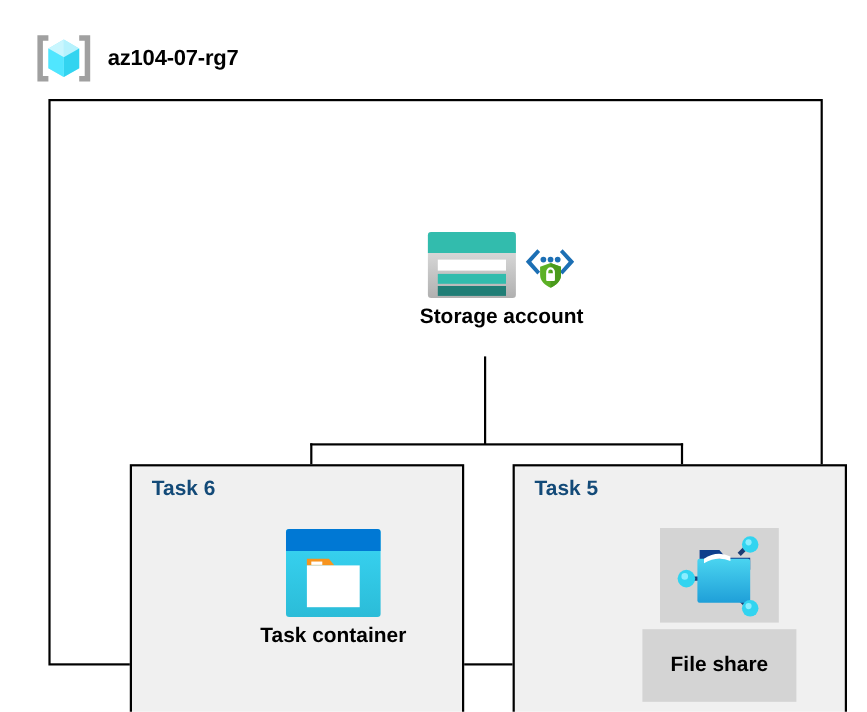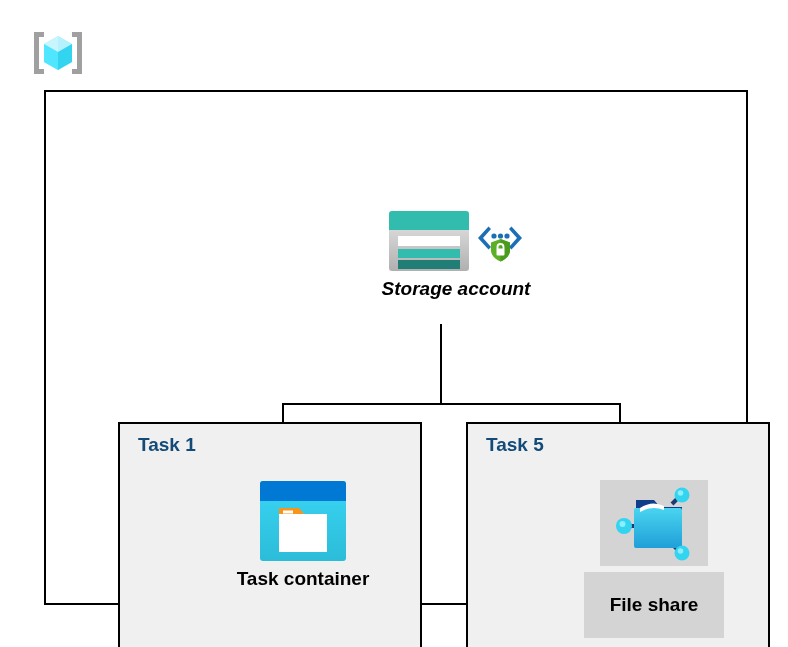--- a/index.html
+++ b/index.html
@@ -82,21 +82,21 @@
     font-weight: bold;
     color: #000000;
     white-space: nowrap;
     margin-top: 6px;
   }
   .node-caption.shaded {
     background: #d4d4d4;
     padding: 22px 26px;
   }
 
-  #node-storage { left: 285px; top: 118px; width: 250px; font-style: italic; }
+  #node-storage { left: 285px; top: 118px; width: 250px; }
   #node-storage .icon-row {
     display: flex;
     align-items: center;
     gap: 6px;
   }
   #node-blob   { left: 152px; top: 388px; width: 210px; }
   #node-fileshare { left: 508px; top: 388px; width: 200px; }
 
   .icon-plain { display: block; }
   .icon-shaded-bg {
@@ -129,20 +129,21 @@
 
       <path d="M42 4 L52 4 L52 46 L42 46 L42 41 L47 41 L47 9 L42 9 Z" fill="#a0a0a0"></path>
 
       <polygon points="28,8 42,16 42,34 28,42 14,34 14,16" fill="#9cecfb"></polygon>
       <polygon points="28,8 42,16 28,24" fill="#b6f2fd"></polygon>
       <polygon points="28,8 14,16 28,24" fill="#c9f6fe"></polygon>
       <polygon points="28,24 42,16 42,34 28,42" fill="#32d4f0"></polygon>
       <polygon points="28,24 14,16 14,34 28,42" fill="#50e6ff"></polygon>
     </svg>
   </span>
+  <span id="rg-title">az104-07-rg7</span>
 </div>
 
 <div id="rg-box">
 
   <div class="conn conn-v" id="conn-trunk"></div>
   <div class="conn conn-h" id="conn-bus"></div>
   <div class="conn conn-v" id="conn-left"></div>
   <div class="conn conn-v" id="conn-right"></div>
 
 
@@ -180,21 +181,21 @@
 
           <path d="M21.5 32 V30 A3 3 0 0 1 27.5 30 V32" fill="none" stroke="#ffffff" stroke-width="1.9"></path>
           <rect x="20.5" y="31.5" width="8" height="7" rx="1" fill="#ffffff"></rect>
         </svg>
       </span>
     </div>
     <div class="node-caption">Storage account</div>
   </div>
 
   <div class="task-box" id="task2-box">
-    <div class="task-label">Task 1</div>
+    <div class="task-label">Task 6</div>
   </div>
 
   <div class="node" id="node-blob">
     <span>
       <svg class="icon-plain" width="88" height="82" viewBox="0 0 88 82" xmlns="http://www.w3.org/2000/svg">
         <defs>
           <linearGradient id="blob-body" x1="0" y1="0" x2="0" y2="1">
             <stop offset="0" stop-color="#3ad6f5"></stop>
             <stop offset="1" stop-color="#2bbcd8"></stop>
           </linearGradient>

